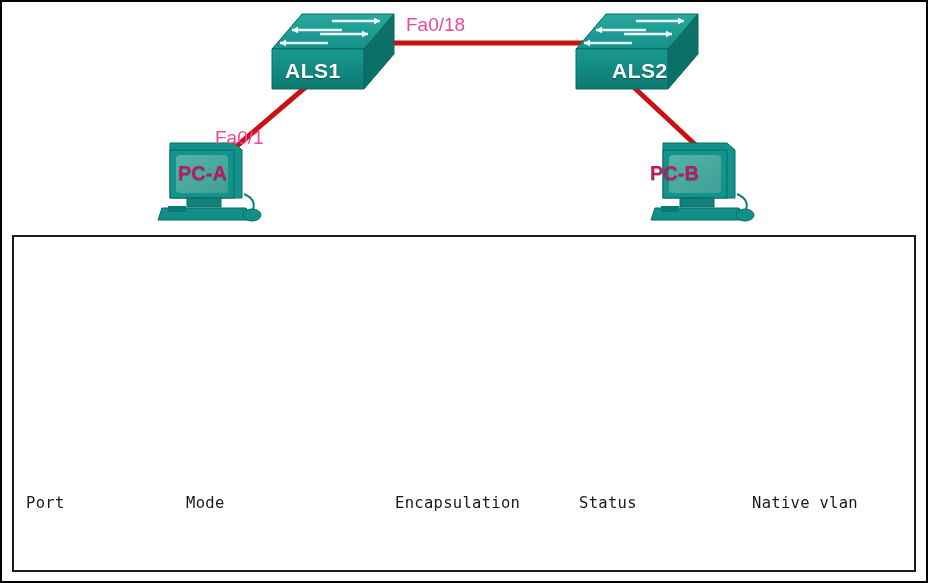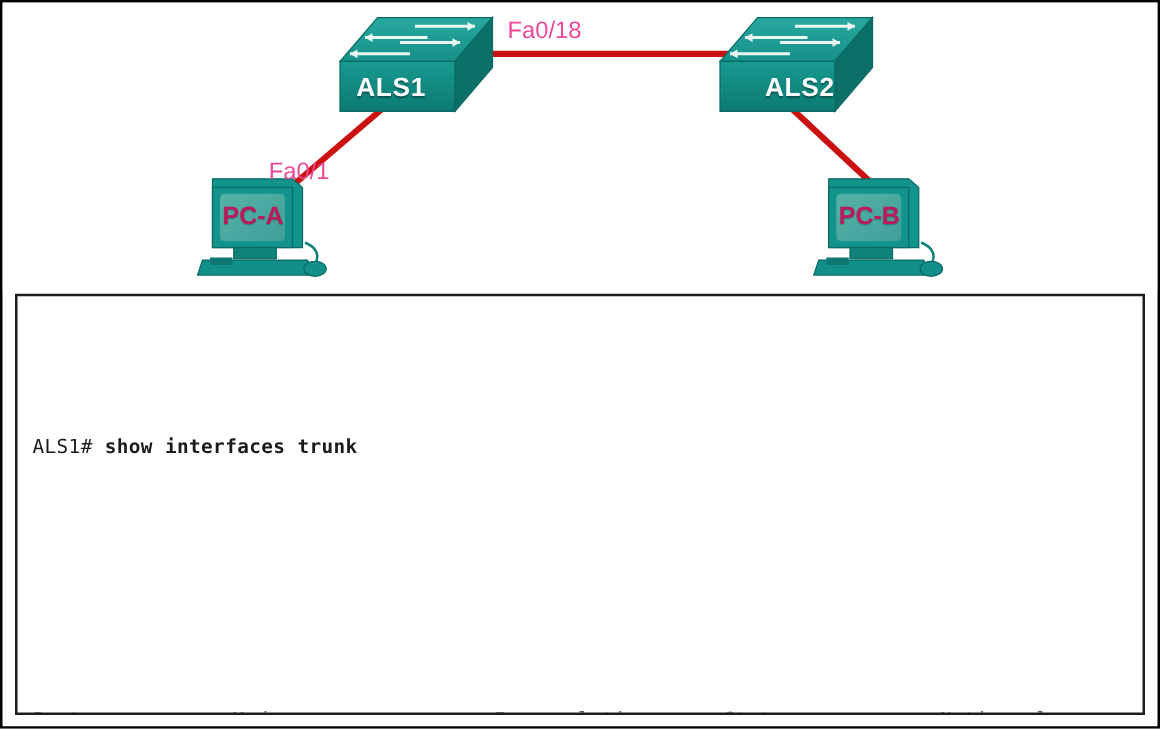--- a/index.html
+++ b/index.html
@@ -56,21 +56,21 @@
     position: absolute;
     font-family: "Liberation Sans", sans-serif;
     font-weight: bold;
     color: #be185d;
     font-size: 20px;
     white-space: nowrap;
     pointer-events: none;
     text-shadow: 0 1px 1px rgba(0,0,0,0.28);
   }
   #name-pca { left: 176px; top: 160px; }
-  #name-pcb { left: 669px; top: 160px; }
+  #name-pcb { left: 648px; top: 160px; }
 
   
   #terminal {
     position: absolute;
     left: 10px;
     top: 233px;
     width: 904px;
     height: 337px;
     background: #ffffff;
     border: 2px solid #1c1c1c;
@@ -205,21 +205,20 @@
     <div class="pc-name" id="name-pcb">PC-B</div>
 
     <div class="net-label" id="label-fa018">Fa0/18</div>
     <div class="net-label" id="label-fa01">Fa0/1</div>
   </div>
 
   <div id="terminal">
     <div id="terminal-inner">
 
       
-      <div class="term-line"><span class="cmd-prompt">ALS1# </span><span class="cmd-text">show interfaces trunk</span></div>
 
       <div class="term-line blank"> </div>
 
       
       <div class="term-line">
         <span class="col c0">Port</span>
         <span class="col c1">Mode</span>
         <span class="col c2">Encapsulation</span>
         <span class="col c3">Status</span>
         <span class="col c4">Native vlan</span>

